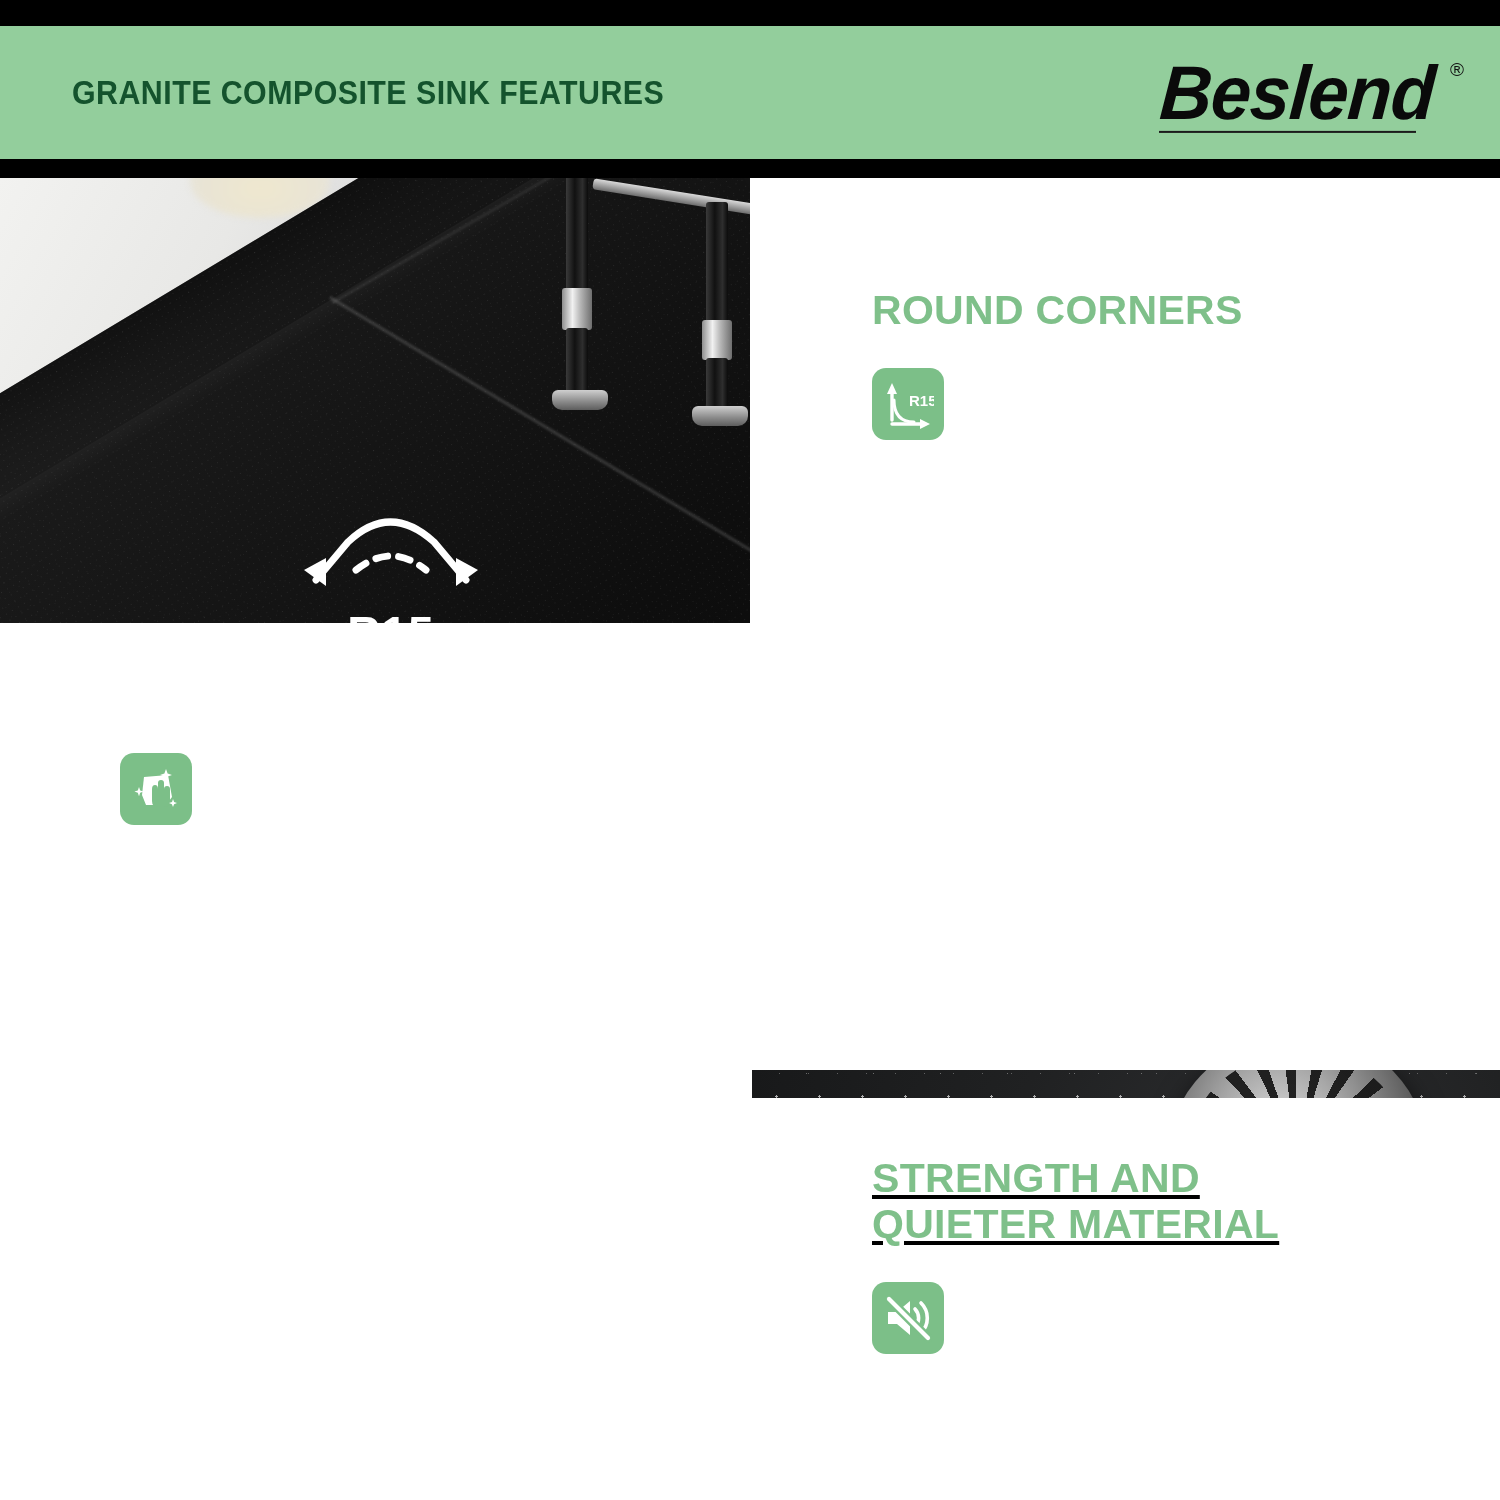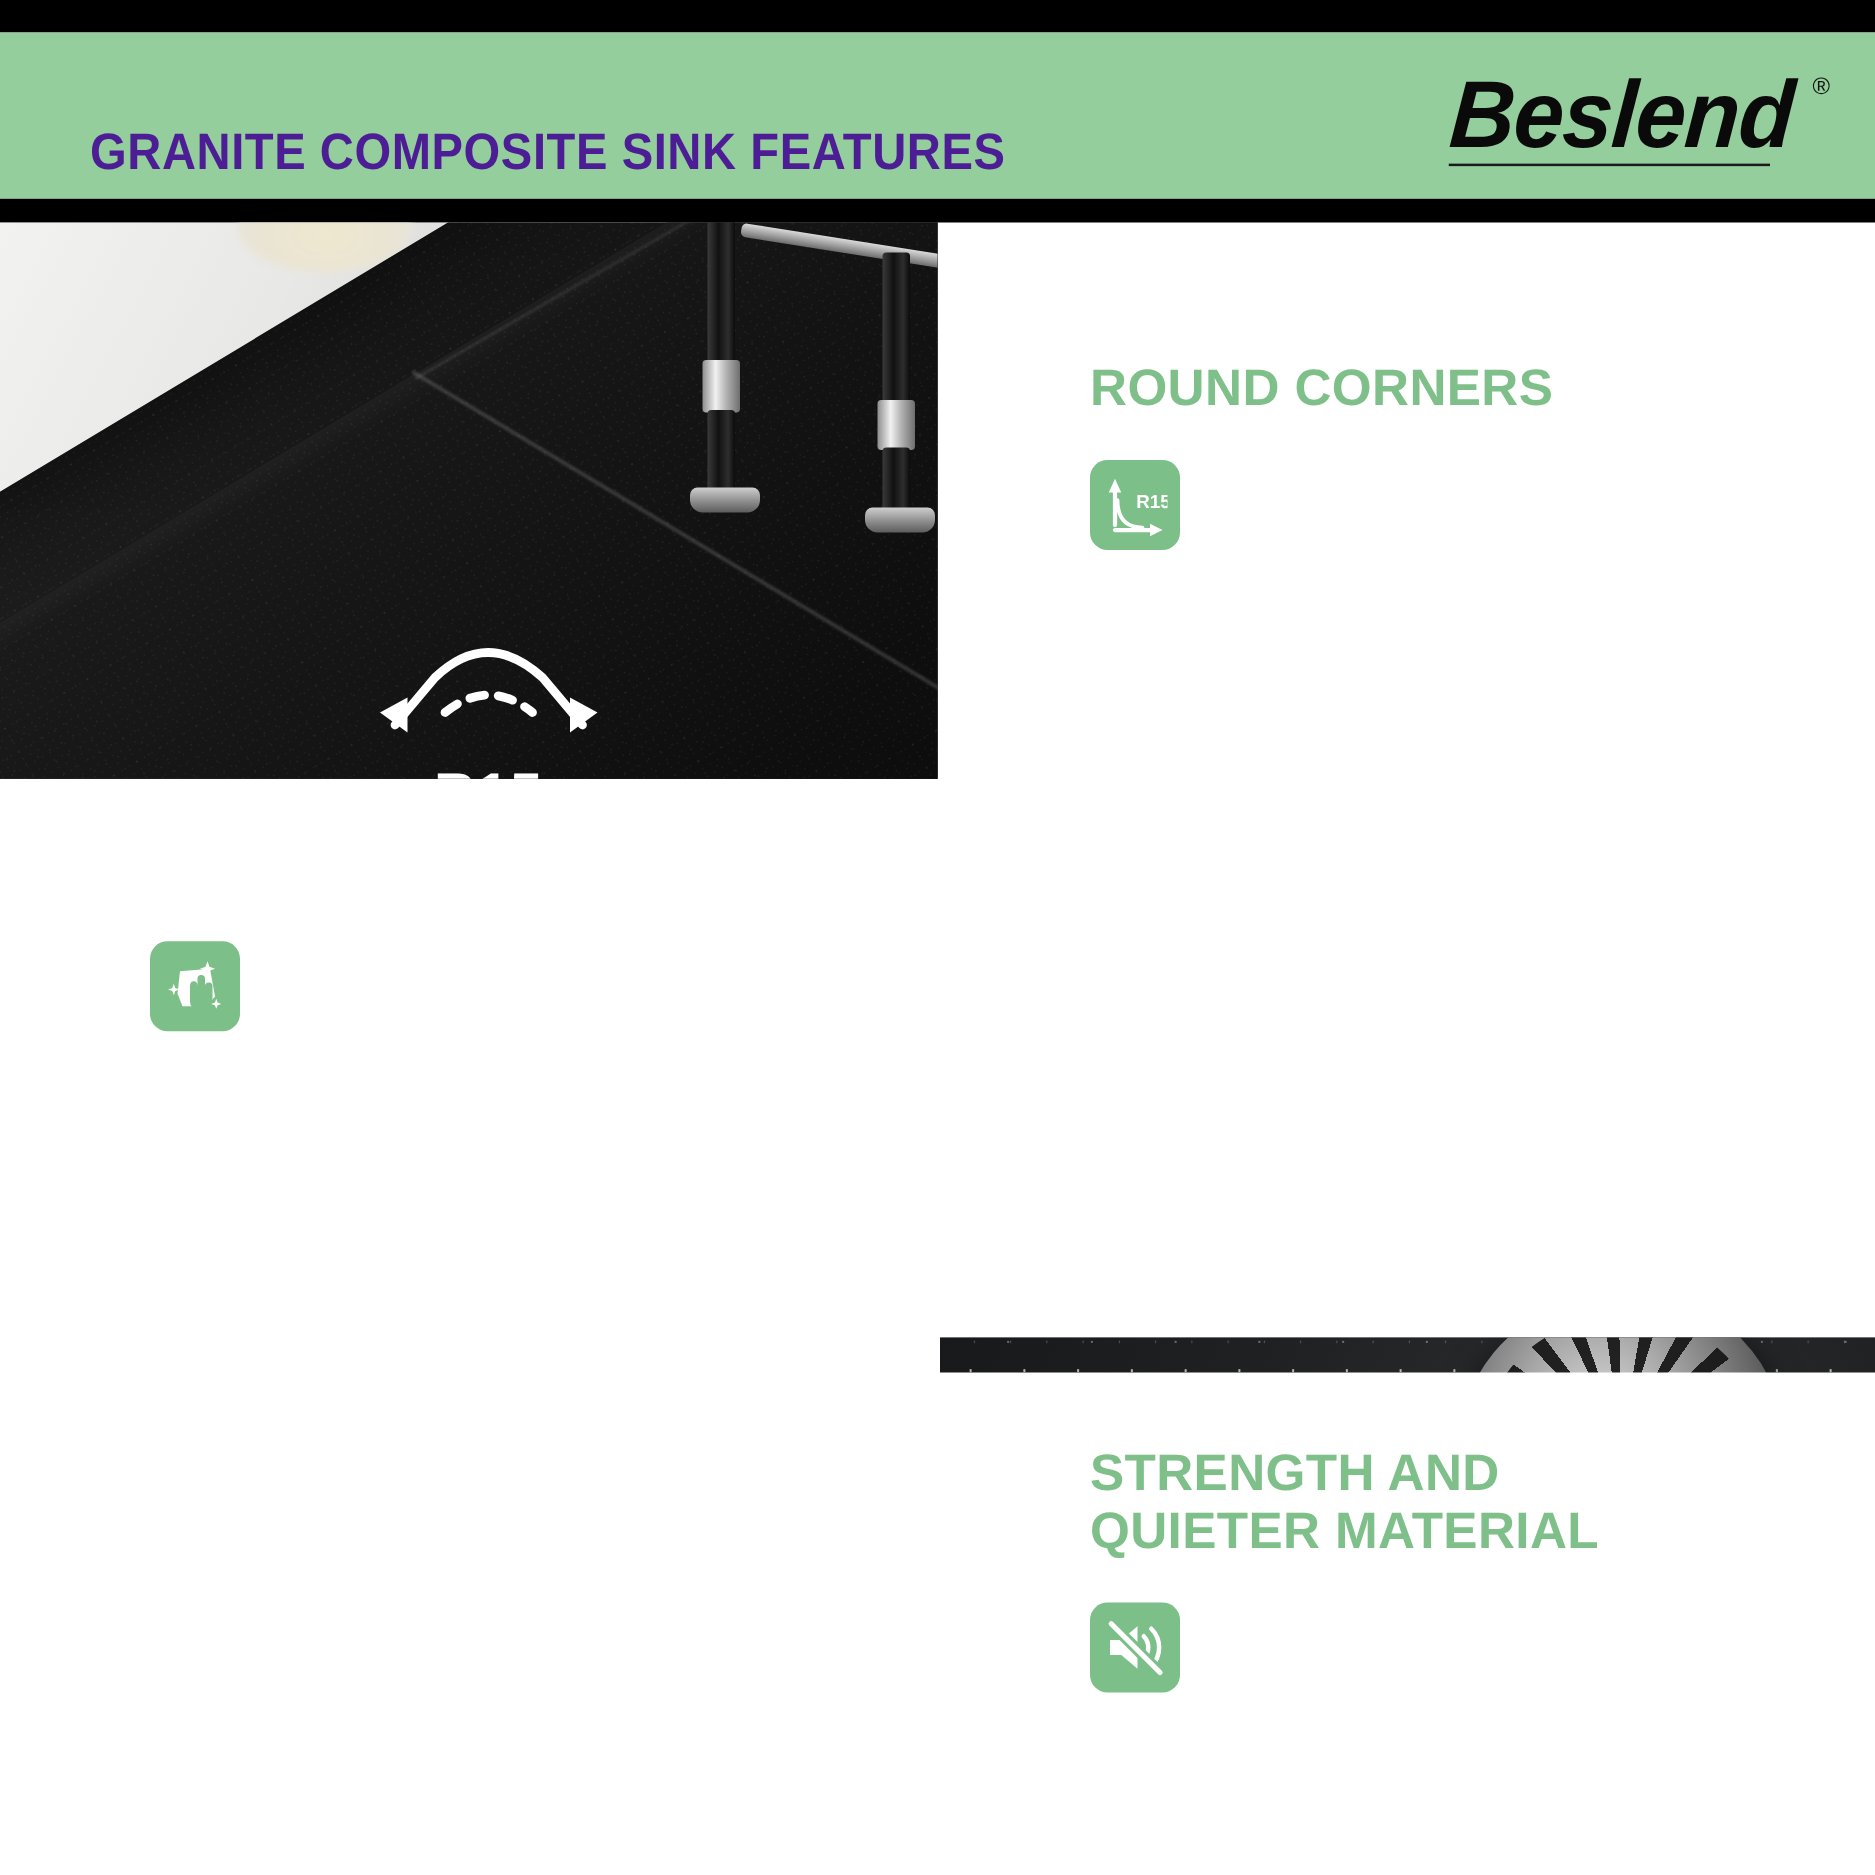--- a/index.html
+++ b/index.html
@@ -8,25 +8,24 @@
 
   .page { position:relative; width:1500px; height:1500px; background:#fff; }
 
   
   .topbar-black { position:absolute; left:0; top:0; width:1500px; height:26px; background:#000; }
   .header { position:absolute; left:0; top:26px; width:1500px; height:133px; background:#93CE9C; }
   .botbar-black { position:absolute; left:0; top:159px; width:1500px; height:19px; background:#000; }
 
   .header-title {
     position:absolute; left:72px; top:50%; transform:translateY(-50%);
-    font-size:41px; font-weight:bold; color:#4c1d95; letter-spacing:0.5px;
+    font-size:33px; font-weight:bold; color:#14532d; letter-spacing:0.5px;
     font-family:"Liberation Sans", sans-serif;
     transform-origin:left center;
     white-space:nowrap;
-    margin-top:29px;
   }
   .header-title span { display:inline-block; transform:scaleX(0.92); transform-origin:left center; }
 
   .logo-wrap { position:absolute; right:58px; top:50%; transform:translateY(-50%); }
   .logo-text {
     font-size:76px; font-weight:bold; color:#0a0a0a; line-height:0.95;
     font-family:"Liberation Sans", sans-serif;
     font-style:italic; letter-spacing:-1px;
     display:inline-block; transform:skewX(-4deg) scaleX(0.95);
   }
@@ -300,21 +299,21 @@
       <div class="cuff"></div>
       <div class="glove">
         <div class="finger" style="left:118px; top:-44px; width:64px; height:150px; transform:rotate(24deg);"></div>
         <div class="finger" style="left:160px; top:10px; width:60px; height:150px; transform:rotate(34deg);"></div>
         <div class="finger" style="left:186px; top:86px; width:58px; height:140px; transform:rotate(44deg);"></div>
         <div class="finger" style="left:188px; top:160px; width:56px; height:120px; transform:rotate(56deg);"></div>
       </div>
     </div>
 
     <div class="cell r3 colR txtpanel">
-      <div class="txt-inner right" style="top:58px;">
+      <div class="txt-inner right" style="top:58px;text-decoration:underline;">
         <div class="feature-title">STRENGTH AND
 QUIETER MATERIAL</div>
         <div class="icon-badge">
           <svg width="52" height="52" viewBox="0 0 52 52">
             <path d="M6 20 h9 L28 9 v34 L15 32 H6 Z" fill="#fff"></path>
             <path d="M33 17 a13 13 0 0 1 0 18" stroke="#fff" stroke-width="3.6" fill="none" stroke-linecap="round"></path>
             <path d="M39 11 a21 21 0 0 1 0 30" stroke="#fff" stroke-width="3.6" fill="none" stroke-linecap="round"></path>
             <path d="M7 7 L46 46" stroke="#7CBF88" stroke-width="9" stroke-linecap="round"></path>
             <path d="M7 7 L46 46" stroke="#fff" stroke-width="4.2" stroke-linecap="round"></path>
           </svg>

